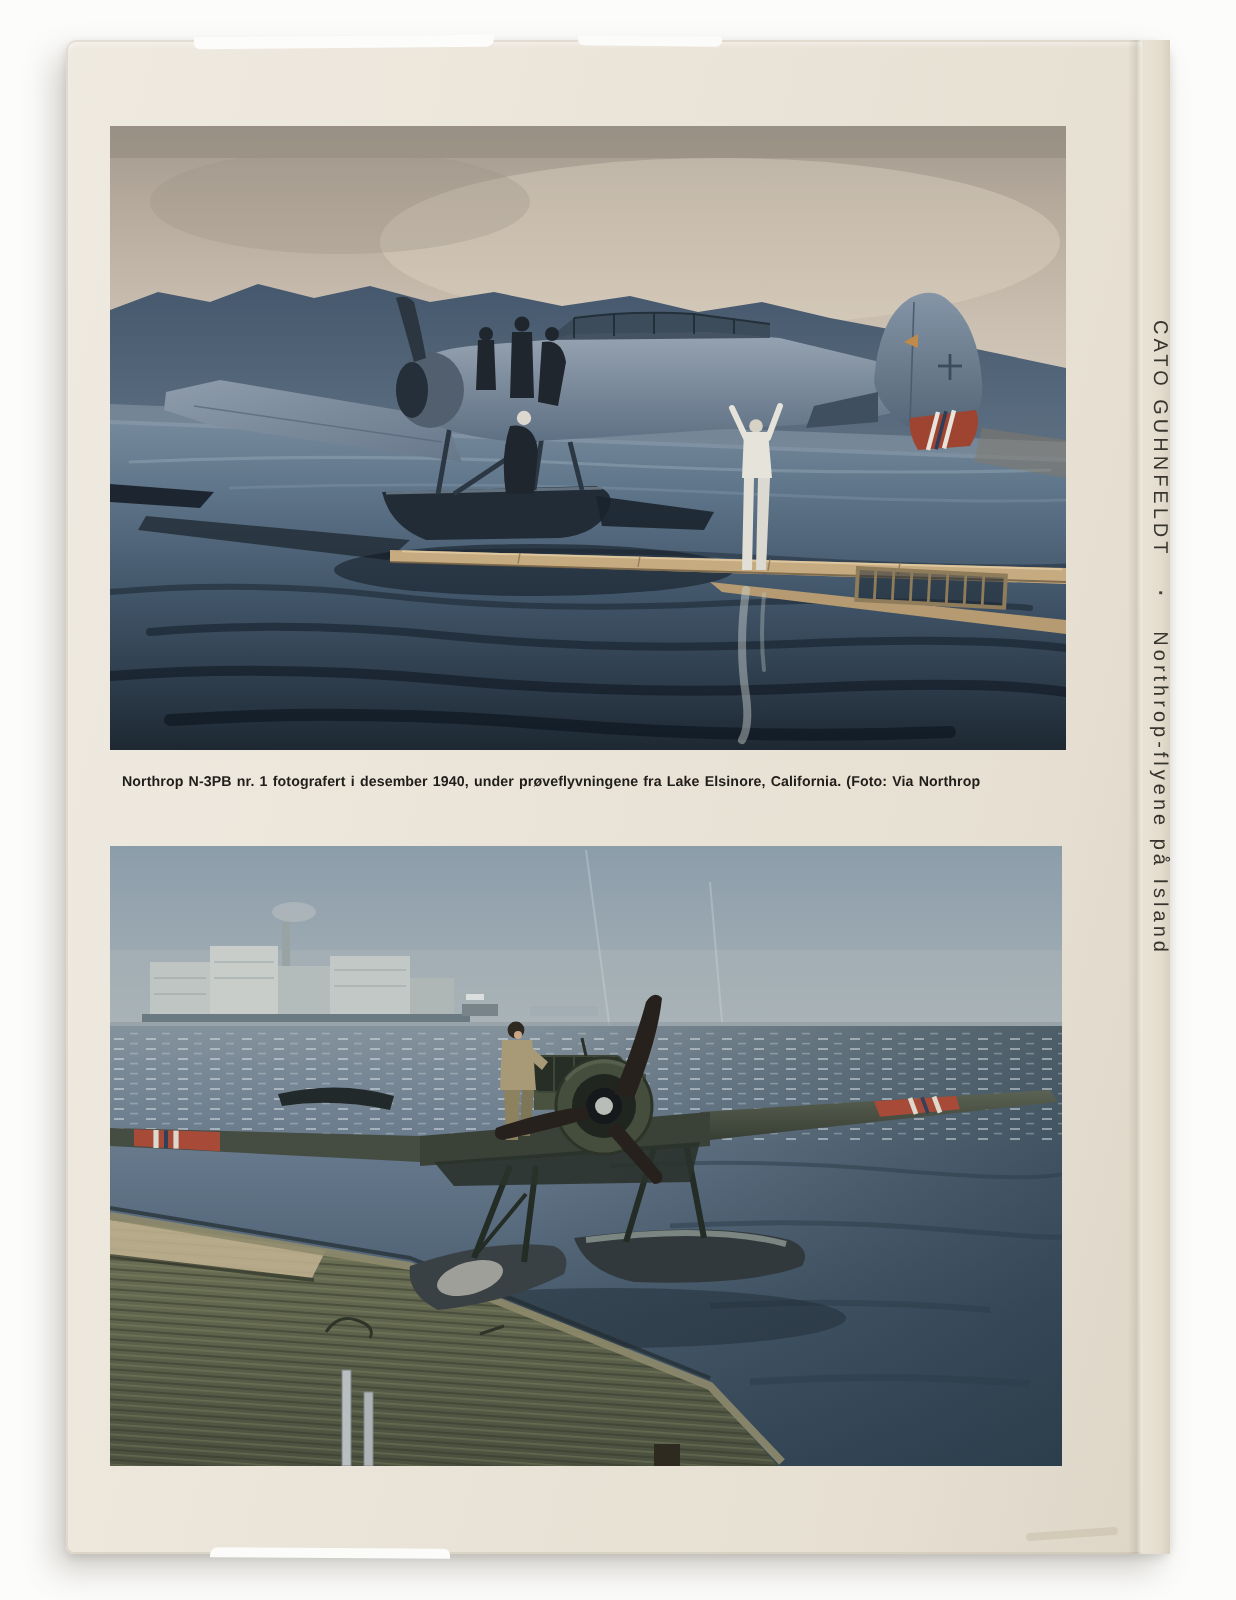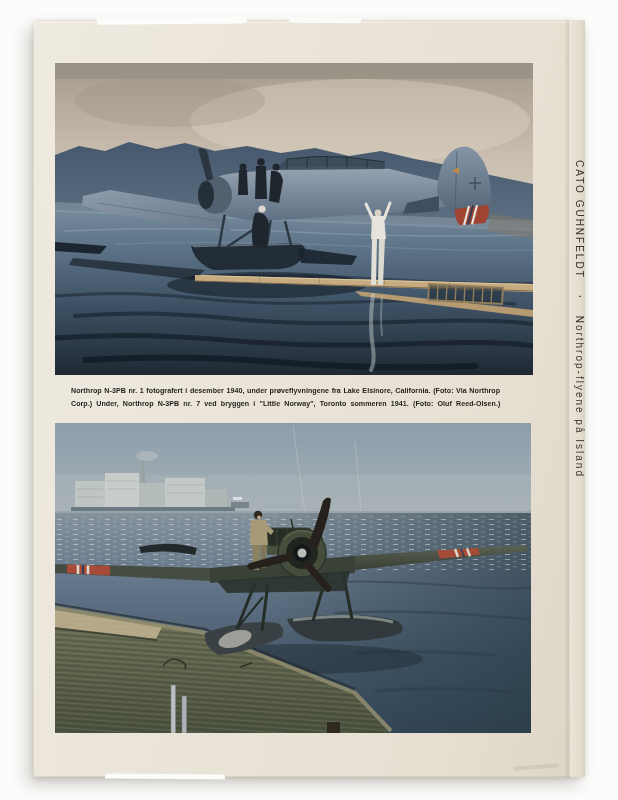--- a/index.html
+++ b/index.html
@@ -7,21 +7,21 @@
   .stage{position:relative;width:618px;height:800px;background:#fcfcfb;overflow:hidden;}
   .book{position:absolute;left:33px;top:20px;width:552px;height:757px;
         background:linear-gradient(103deg,#efeae0 0%,#eae4d8 45%,#e6dfd2 78%,#ddd6c7 100%);
         border-radius:5px 8px 6px 4px;
         box-shadow:-6px 8px 16px rgba(108,102,90,.30),0 2px 5px rgba(120,115,100,.22),
                    inset 0 0 0 1px rgba(178,168,148,.28), inset 0 2px 3px rgba(255,255,255,.5);}
   .photo{position:absolute;overflow:hidden;background:#6b7684;}
   .photo svg{display:block;width:100%;height:100%;}
   .photo.top{left:22px;top:43px;width:478px;height:312px;}
   .photo.bottom{left:22px;top:403px;width:476px;height:310px;}
-  .caption{position:absolute;left:38px;top:365px;width:458px;color:#201e1a;
+  .caption{position:absolute;left:28px;top:365px;width:458px;color:#201e1a;
            font-size:7.1px;font-weight:bold;line-height:13px;white-space:nowrap;letter-spacing:.05px;}
   .cap-line{word-spacing:.55px;}
   .cap-line.l2{word-spacing:2.1px;}
   .spine-crease{position:absolute;left:531px;top:0;width:7px;height:100%;
            background:linear-gradient(90deg,rgba(125,112,92,0),rgba(125,112,92,.17) 60%,rgba(255,255,250,.45) 100%);}
   .spine-area{position:absolute;left:538px;top:0;width:14px;height:100%;
            background:linear-gradient(90deg,#e9e3d6,#e4ddcf 65%,#d8d0bf);}
   .spine-text{position:absolute;left:536px;top:140px;width:16px;height:590px;
            writing-mode:vertical-rl;text-orientation:mixed;
            font-size:10px;letter-spacing:2px;color:#37342e;white-space:nowrap;}
@@ -193,21 +193,20 @@
 
         <g fill="none" stroke-linecap="round">
           <path d="M318,232 Q314,260 318,285 Q320,300 316,307" stroke="#cfd4d2" stroke-width="4" opacity=".45"></path>
           <path d="M327,234 Q325,255 327,272" stroke="#c4cac8" stroke-width="2" opacity=".35"></path>
         </g>
       </svg>
     </div>
 
     <div class="caption">
       <div class="cap-line l1">Northrop N-3PB nr. 1 fotografert i desember 1940, under prøveflyvningene fra Lake Elsinore, California. (Foto: Via Northrop</div>
-      <div class="cap-line l2">Corp.) Under, Northrop N-3PB nr. 7 ved bryggen i "Little Norway", Toronto sommeren 1941. (Foto: Oluf Reed-Olsen.)</div>
     </div>
 
     <div class="photo bottom" aria-label="Northrop N-3PB nr. 7 floatplane at the Little Norway dock, Toronto skyline in haze">
       <svg viewBox="0 0 476 310" preserveAspectRatio="none">
         <defs>
           <linearGradient id="bSky" x1="0" y1="0" x2="0" y2="1">
             <stop offset="0" stop-color="#8c9daa"></stop>
               <stop offset="1" stop-color="#a9b3b8"></stop>
           </linearGradient>
           <linearGradient id="bWater" x1="0" y1="0" x2="0" y2="1">

